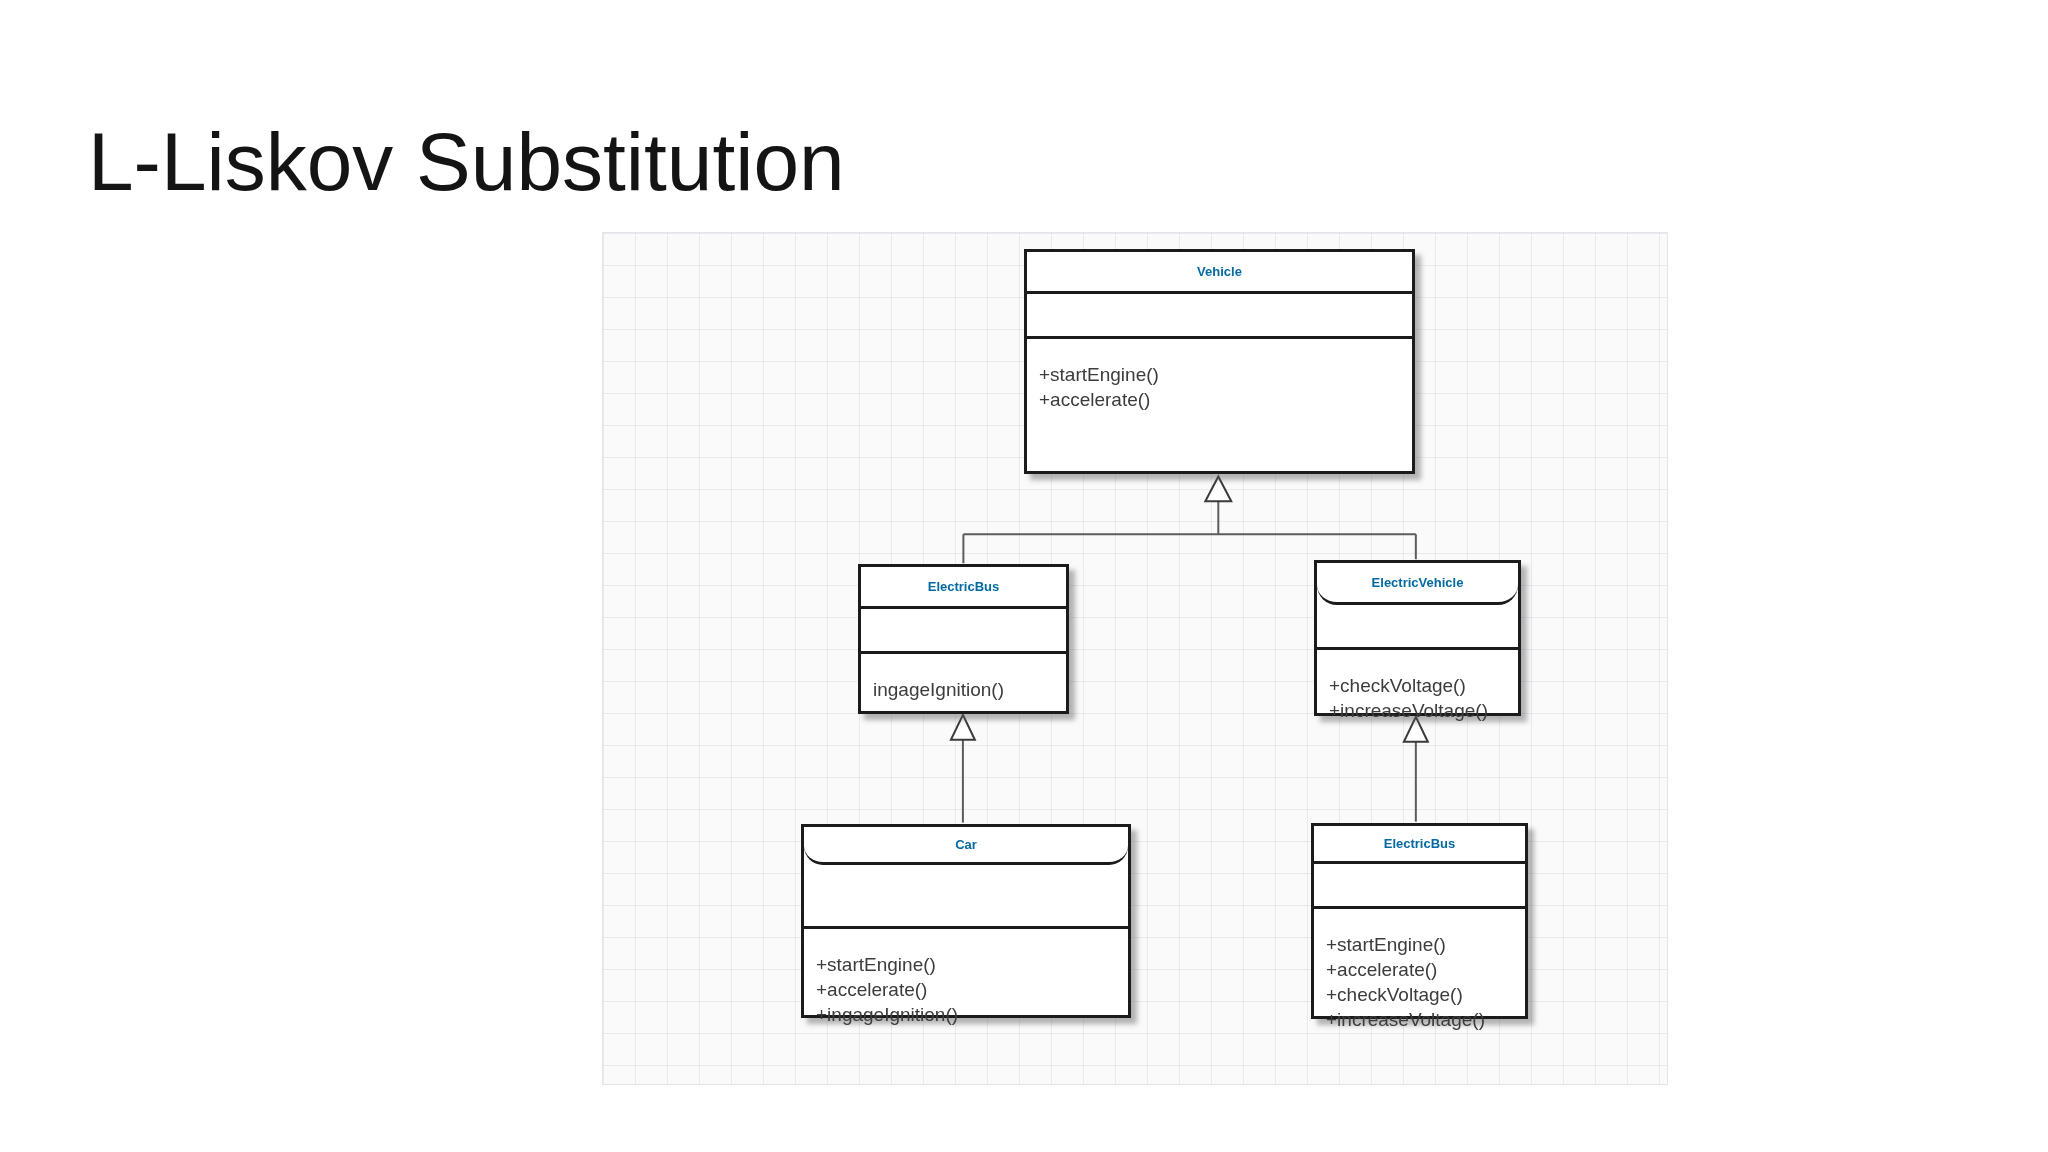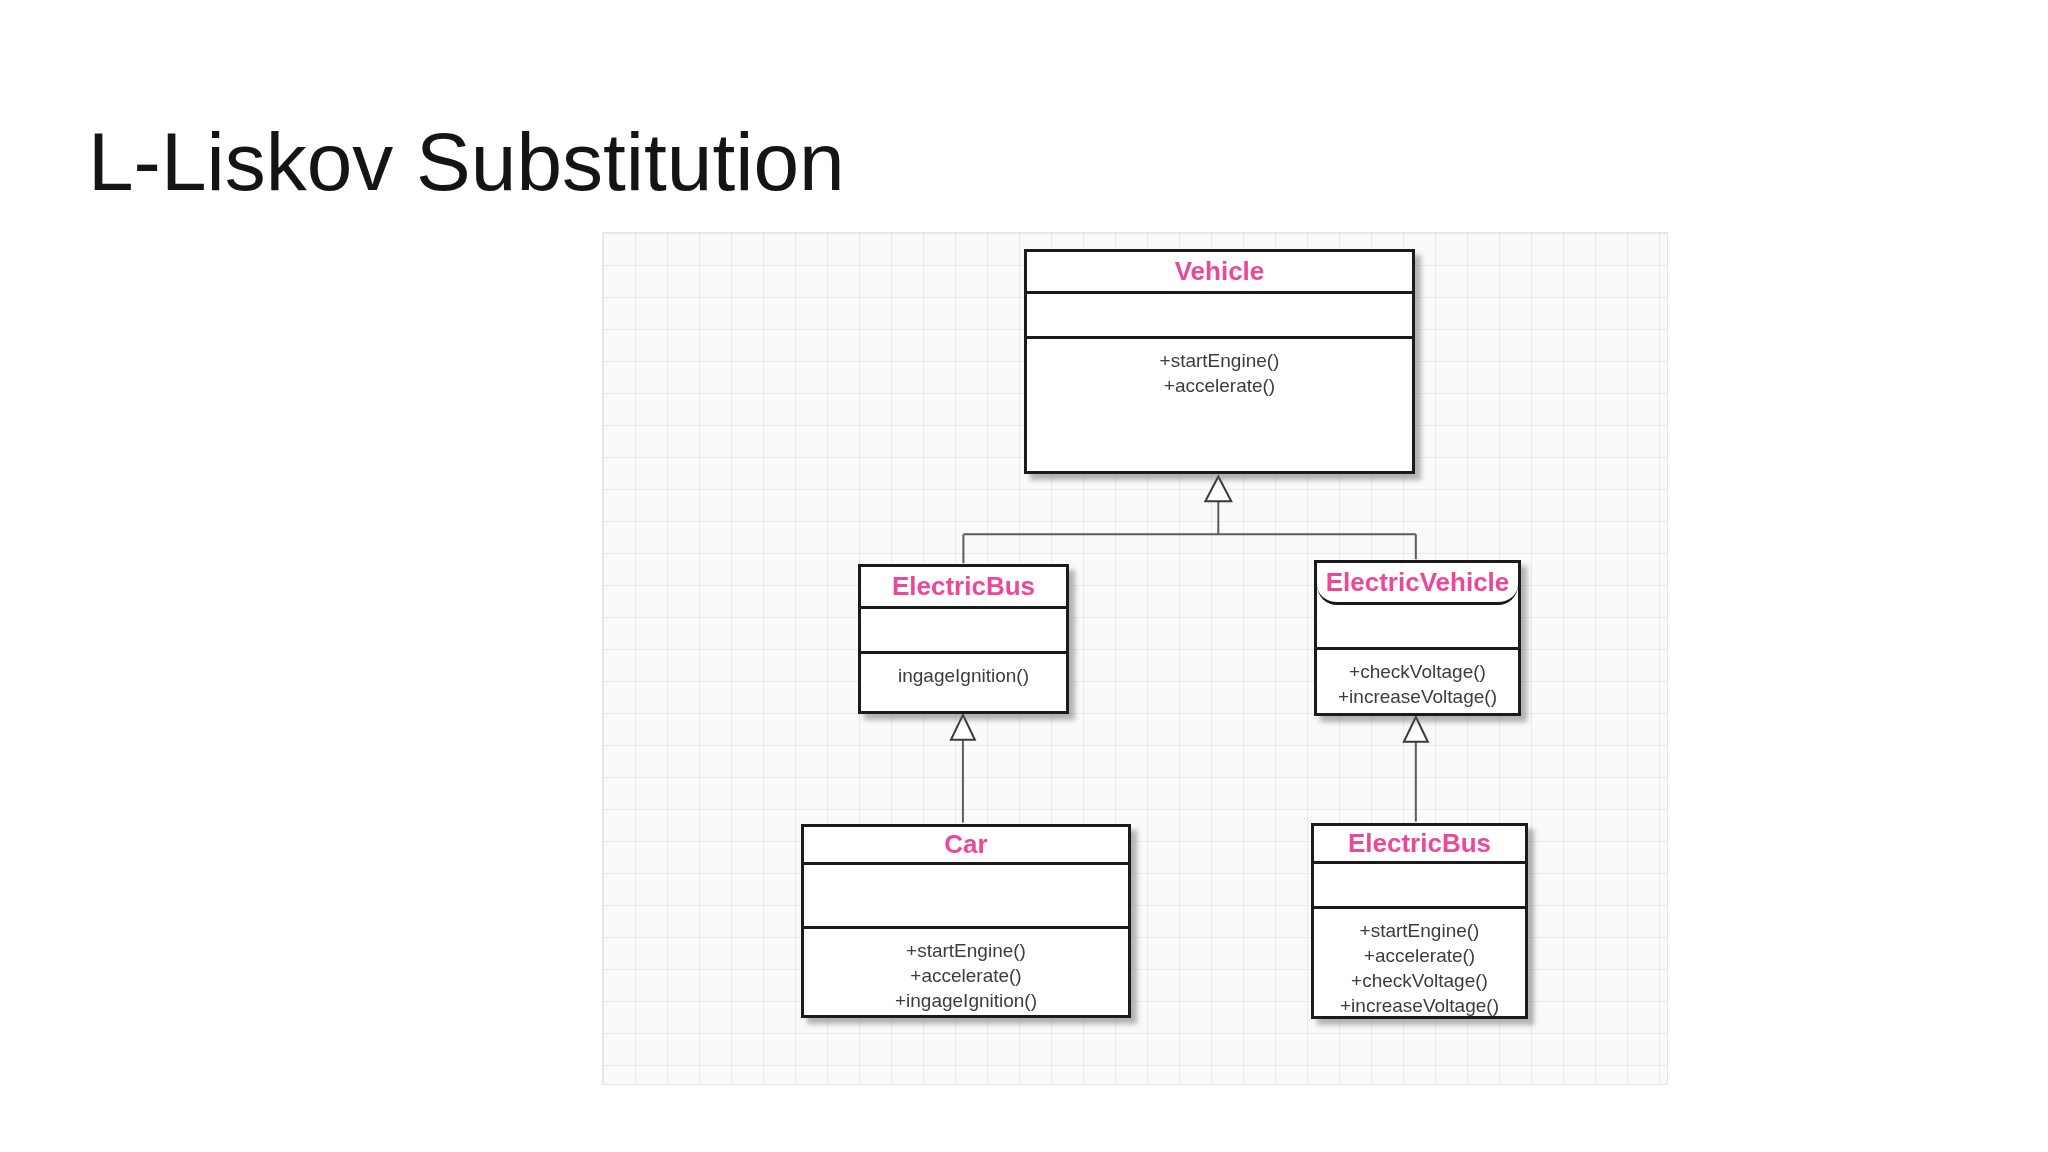--- a/index.html
+++ b/index.html
@@ -61,49 +61,49 @@
     background: #ffffff;
     border: 3px solid #1b1b1b;
     box-shadow: 6px 6px 5px rgba(90,90,90,0.45);
   }
   .uml-title {
     box-sizing: border-box;
     display: flex;
     align-items: center;
     justify-content: center;
     font-weight: bold;
-    font-size: 26px;
-    color: #ec4899;
+    font-size: 13px;
+    color: #0369a1;
     border-bottom: 3px solid #1b1b1b;
   }
   .uml-attrs {
     box-sizing: border-box;
     border-bottom: 3px solid #1b1b1b;
   }
   .uml-methods {
     box-sizing: border-box;
-    padding: 9px 12px;
+    padding: 23px 12px;
     font-size: 19px;
     line-height: 1.32;
     color: #3c3c3c;
     white-space: pre-line;
-    text-align: center;
+    text-align: left;
   }
   
   .pos-vehicle          { left: 421px; top: 16px;  width: 391px; height: 225px; }
   .pos-vehicle .uml-title          { height: 42px; }
   .pos-vehicle .uml-attrs          { height: 45px; }
   .pos-oilvehicle       { left: 255px; top: 331px; width: 211px; height: 150px; }
   .pos-oilvehicle .uml-title       { height: 42px; }
   .pos-oilvehicle .uml-attrs       { height: 45px; }
   .pos-electricvehicle  { left: 711px; top: 327px; width: 207px; height: 156px; }
   .pos-electricvehicle .uml-title  { height: 42px; border-radius: 20px; }
   .pos-electricvehicle .uml-attrs  { height: 45px; }
   .pos-car              { left: 198px; top: 591px; width: 330px; height: 194px; }
-  .pos-car .uml-title              { height: 38px; }
+  .pos-car .uml-title              { height: 38px; border-radius: 19px; }
   .pos-car .uml-attrs              { height: 64px; }
   .pos-electricbus      { left: 708px; top: 590px; width: 217px; height: 196px; }
   .pos-electricbus .uml-title     { height: 38px; }
   .pos-electricbus .uml-attrs     { height: 45px; }
 </style>
 </head>
 <body>
 
 <div class="slide">
 

